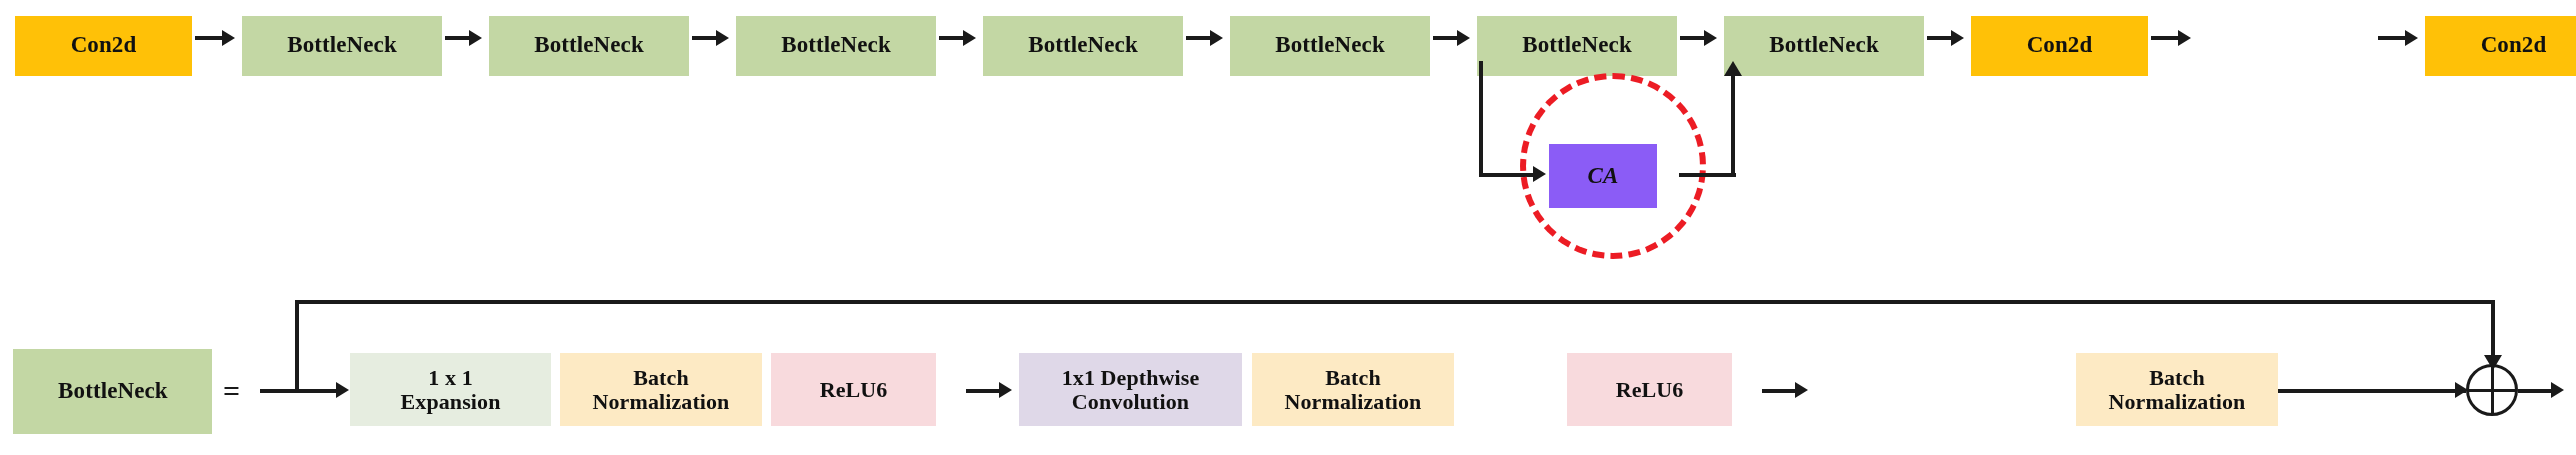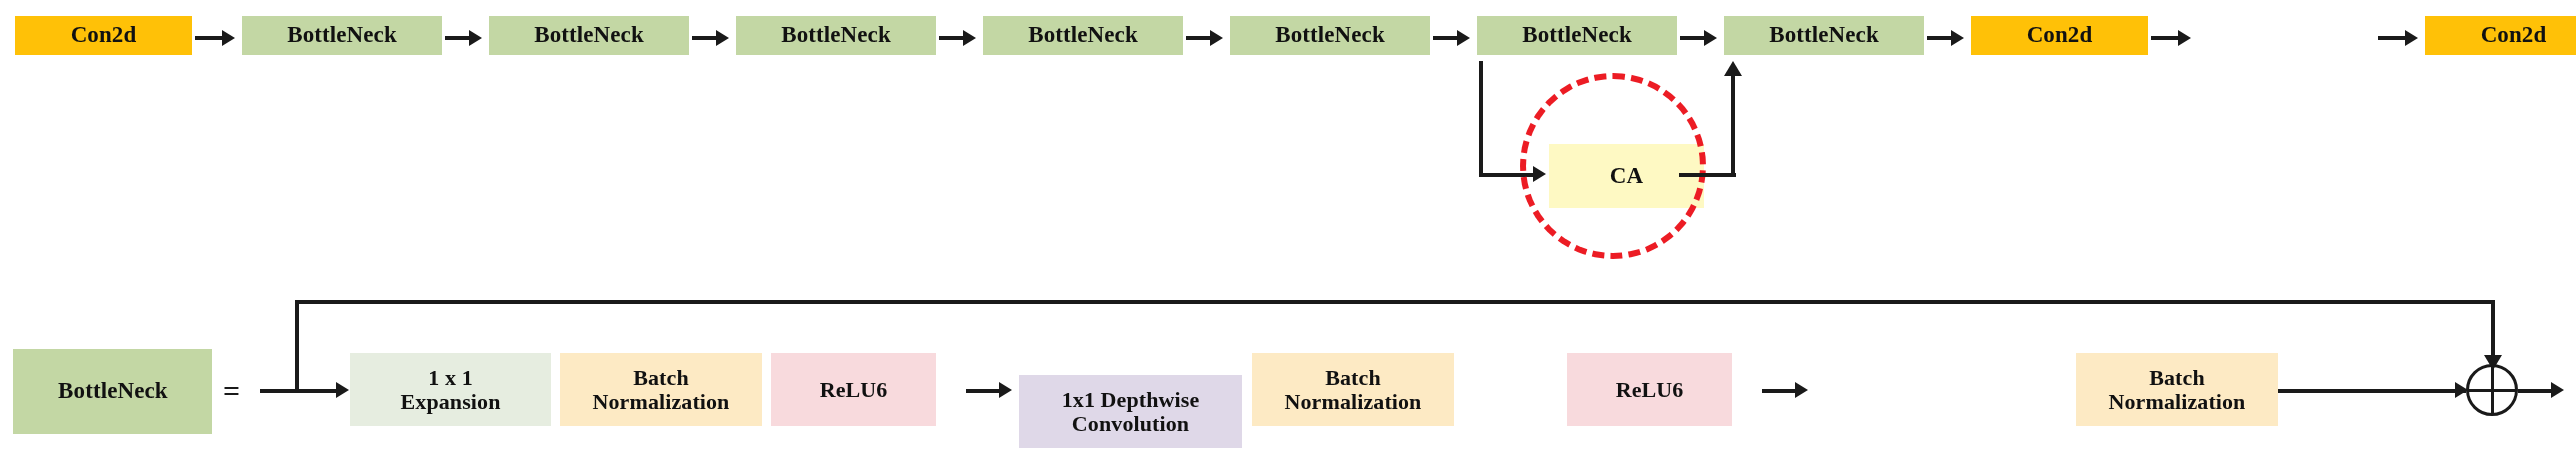--- a/index.html
+++ b/index.html
@@ -21,21 +21,21 @@
     align-items: center;
     justify-content: center;
     text-align: center;
     font-weight: bold;
     color: #111111;
     line-height: 1.08;
     box-sizing: border-box;
     letter-spacing: 0.1px;
   }
   
-  .top-node { height: 39px; font-size: 23px; }
+  .top-node { height: 60px; font-size: 23px; }
   
   .bot-node { height: 73px; font-size: 22px; }
   .bn-legend { font-size: 23px; }
 
   .eq-sign {
     position: absolute;
     font-size: 30px;
     font-weight: bold;
     color: #1a1a1a;
     font-family: "Liberation Serif", "DejaVu Serif", serif;
@@ -170,21 +170,21 @@
 
   <div class="node top-node" style="left:2425px; top:15.6px; width:177px; background:#ffc107;">
     <span>Con2d</span>
   </div>
 
   <div class="vline" style="left:1479px; top:61px; height:114px;"></div>
 
   <div class="hline" style="left:1479px; top:173px; width:57px;"></div>
   <div class="arrow-r" style="left:1533px; top:166px;"></div>
 
-  <div class="node" style="left:1549px; top:144px; width:155px; height:64px; font-size:23px; background:#fef9c3;">
+  <div class="node" style="left:1549px; top:144px; width:108px; height:64px; font-size:23px; background:#8b5cf6;font-style:italic;">
     <span>CA</span>
   </div>
 
   <div class="dashed-circle" style="left:1520px; top:73px; width:186px; height:186px;"></div>
 
   <div class="hline" style="left:1679px; top:173px; width:57px;"></div>
   <div class="vline" style="left:1731px; top:74px; height:101px;"></div>
   <div class="arrow-u" style="left:1724px; top:61px;"></div>
 
   <div class="node bn-legend" style="left:13.4px; top:349px; width:199px; height:85px; background:#c3d7a4;">
@@ -210,21 +210,21 @@
     <span>Batch
 Normalization</span>
   </div>
 
   <div class="node bot-node" style="left:771px; top:353px; width:165px; background:#f8dadd; white-space:pre-line;">
     <span>ReLU6</span>
   </div>
   <div class="hline" style="left:966px; top:389px; width:36px;"></div>
   <div class="arrow-r" style="left:999px; top:382px;"></div>
 
-  <div class="node bot-node" style="left:1019px; top:353px; width:223px; background:#dfd8e8; white-space:pre-line;margin-top:22px;">
+  <div class="node bot-node" style="left:1019px; top:353px; width:223px; background:#dfd8e8; white-space:pre-line;">
     <span>1x1 Depthwise
 Convolution</span>
   </div>
 
   <div class="node bot-node" style="left:1252px; top:353px; width:202px; background:#fdeac4; white-space:pre-line;">
     <span>Batch
 Normalization</span>
   </div>
 
   <div class="node bot-node" style="left:1567px; top:353px; width:165px; background:#f8dadd; white-space:pre-line;">

